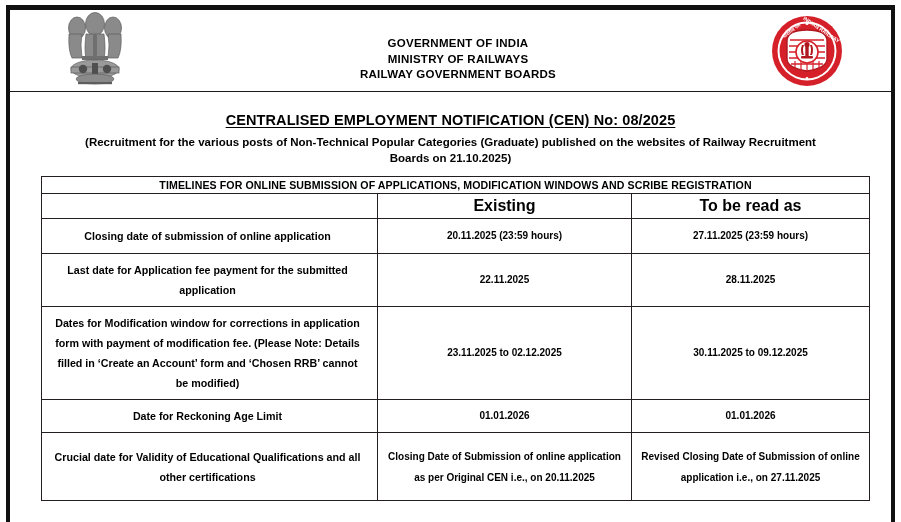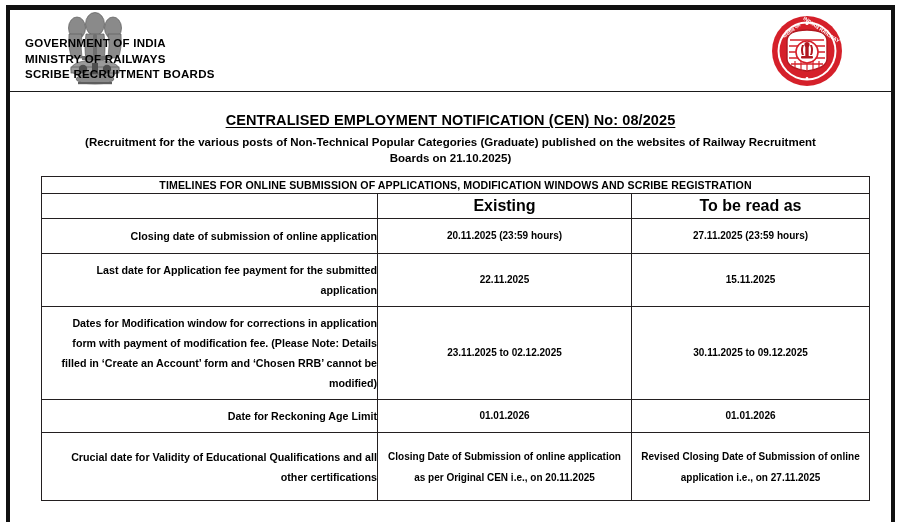--- a/index.html
+++ b/index.html
@@ -45,20 +45,21 @@
     top: 5px;
     width: 72px;
     height: 72px;
   }
 
   #masthead-titles {
     position: absolute;
     left: 15px;
     right: 0;
     top: 26px;
+    text-align: center;
   }
   #masthead-titles .line {
     font-size: 11.5px;
     font-weight: bold;
     letter-spacing: 0.25px;
     line-height: 15.5px;
     color: #000000;
   }
 
   
@@ -120,25 +121,25 @@
   td.colhead {
     text-align: center;
     font-size: 16px;
     font-weight: bold;
     height: 25px;
     padding: 3px 4px;
   }
   td.blankhead { border-right: 1.4px solid #231f20; }
 
   td.desc {
-    text-align: right;
+    text-align: center;
     font-size: 10.7px;
     font-weight: bold;
     line-height: 20px;
-    padding: 6px 0 6px 12px;
+    padding: 6px 16px 6px 12px;
   }
   td.val {
     text-align: center;
     font-size: 10px;
     font-weight: bold;
     line-height: 20px;
     padding: 6px 6px;
   }
   td.val.multi { line-height: 21px; }
 
@@ -189,21 +190,21 @@
         </g>
         <g fill="#5e5e5e" font-size="4" font-family="'Liberation Sans', sans-serif">
           <rect x="16" y="70" width="34" height="2.2"></rect>
         </g>
       </svg>
     </div>
 
     <div id="masthead-titles">
       <div class="line">GOVERNMENT OF INDIA</div>
       <div class="line">MINISTRY OF RAILWAYS</div>
-      <div class="line">SCRIBE RECRUITMENT BOARDS</div>
+      <div class="line">RAILWAY GOVERNMENT BOARDS</div>
     </div>
 
     <div id="logo-railways">
       <svg viewBox="0 0 72 72" width="72" height="72" aria-hidden="true">
         <circle cx="36" cy="36" r="35" fill="#D5202A"></circle>
         <circle cx="36" cy="36" r="29.5" fill="#ffffff"></circle>
         <circle cx="36" cy="36" r="27.5" fill="#D5202A"></circle>
 
         <path d="M16 44 V26 q0-11 20-11 q20 0 20 11 v18 q0 9 -20 12 q-20 -3 -20 -12 z" fill="#ffffff" stroke="#B01820" stroke-width="1.4"></path>
 
@@ -269,21 +270,21 @@
 
         <tr class="r1">
           <td class="desc">Closing date of submission of online application</td>
           <td class="val">20.11.2025 (23:59 hours)</td>
           <td class="val">27.11.2025 (23:59 hours)</td>
         </tr>
 
         <tr class="r2">
           <td class="desc">Last date for Application fee payment for the submitted application</td>
           <td class="val">22.11.2025</td>
-          <td class="val">15.11.2025</td>
+          <td class="val">28.11.2025</td>
         </tr>
 
         <tr class="r3">
           <td class="desc">Dates for Modification window for corrections in application form with payment of modification fee. (Please Note: Details filled in ‘Create an Account’ form and ‘Chosen RRB’ cannot be modified)</td>
           <td class="val">23.11.2025 to 02.12.2025</td>
           <td class="val">30.11.2025 to 09.12.2025</td>
         </tr>
 
 
         <tr class="r5">

